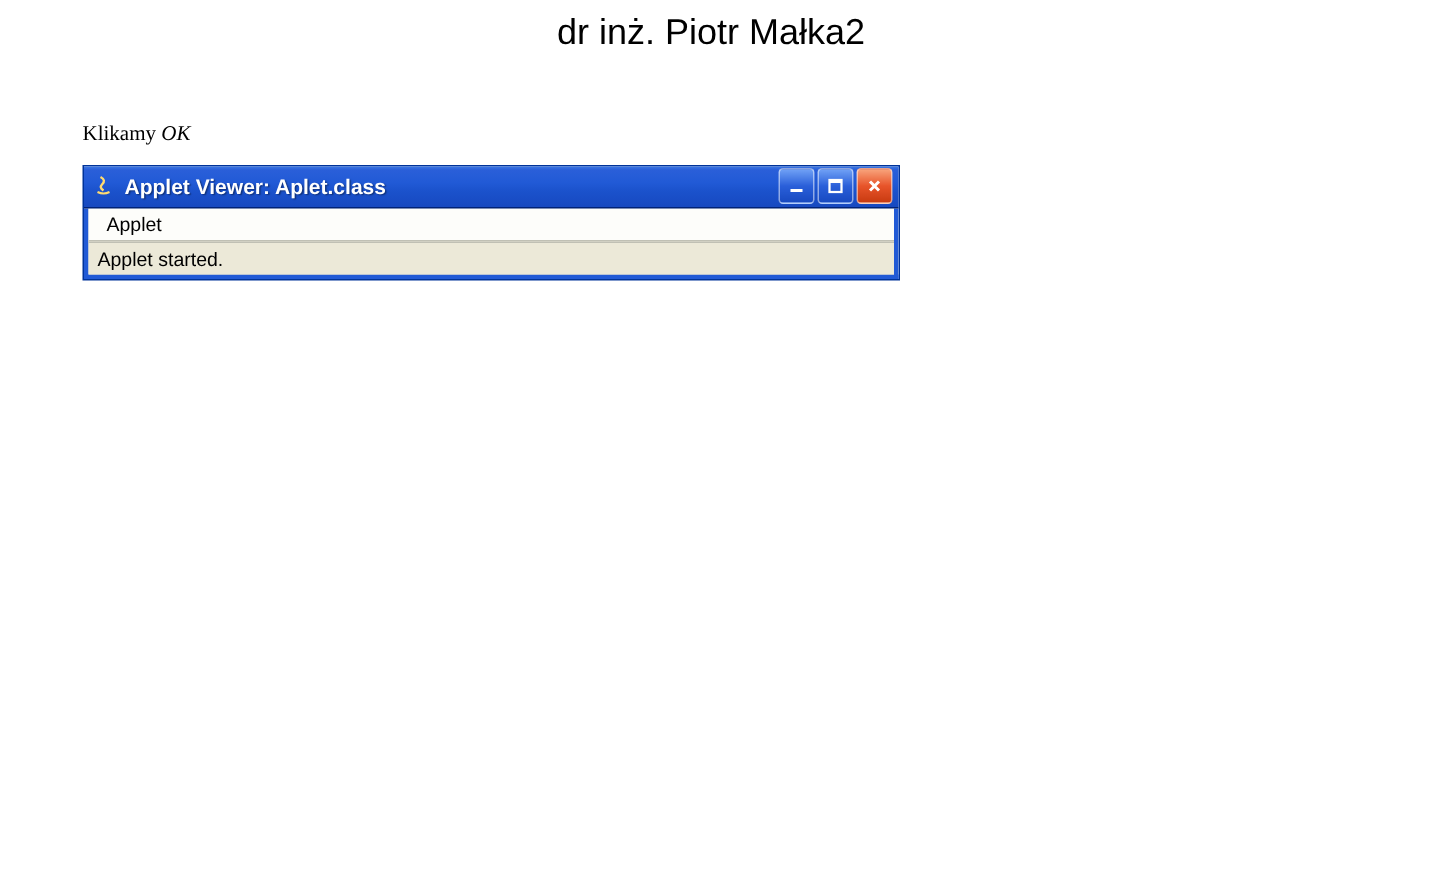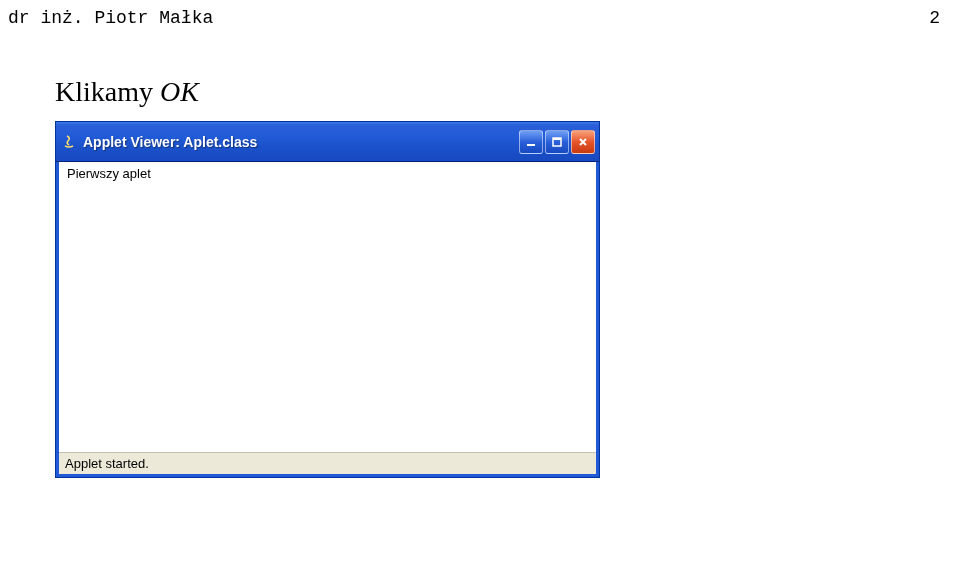--- a/index.html
+++ b/index.html
@@ -5,54 +5,54 @@
     * { margin: 0; padding: 0; box-sizing: border-box; }
     body {
       width: 960px;
       height: 582px;
       font-family: "Times New Roman", serif;
       background: white;
       position: relative;
     }
     .header {
       display: flex;
-      justify-content: space-between;
+      justify-content: center;
       padding: 8px 20px 4px 8px;
-      font-family: Liberation Mono, monospace;
-      font-size: 18px;
+      font-family: Liberation Sans, sans-serif;
+      font-size: 24px;
     }
     .header-left {
       font-weight: normal;
     }
     .header-center {
       font-weight: bold;
       flex: 1;
       text-align: center;
     }
     .header-right {
       font-weight: normal;
     }
     .body-text {
       margin: 40px 0 0 55px;
       font-family: "Times New Roman", serif;
-      font-size: 28px;
+      font-size: 14px;
       line-height: 1.4;
       color: #000;
     }
     .body-text .italic {
       font-style: italic;
     }
     .window {
       margin: 10px 0 0 55px;
       width: 545px;
       border: 1px solid #003399;
       font-family: Tahoma, Arial, sans-serif;
     }
     .titlebar {
-      height: 40px;
+      height: 28px;
       background: linear-gradient(to bottom, #3b77e3 0%, #2a5fd9 8%, #215ad6 40%, #1b52cc 60%, #1749c0 100%);
       display: flex;
       align-items: center;
       padding: 0 4px;
       position: relative;
       border-bottom: 1px solid #002277;
     }
     .titlebar-icon {
       width: 18px;
       height: 18px;
@@ -168,20 +168,20 @@
           </svg>
       </div>
       <div class="tbtn tbtn-close">
         <svg width="12" height="12" viewBox="0 0 12 12">
             <path d="M3 3 L9 9 M9 3 L3 9" stroke="white" stroke-width="2"></path>
           </svg>
       </div>
     </div>
   </div>
   <div class="window-body">
-    <div class="content-area">
-      <span>Pierwszy aplet</span>
+    <div class="menubar">
+      <span>Applet</span>
     </div>
     <div class="statusbar">
       <span>Applet started.</span>
     </div>
   </div>
 </div>
 
 </body></html>

